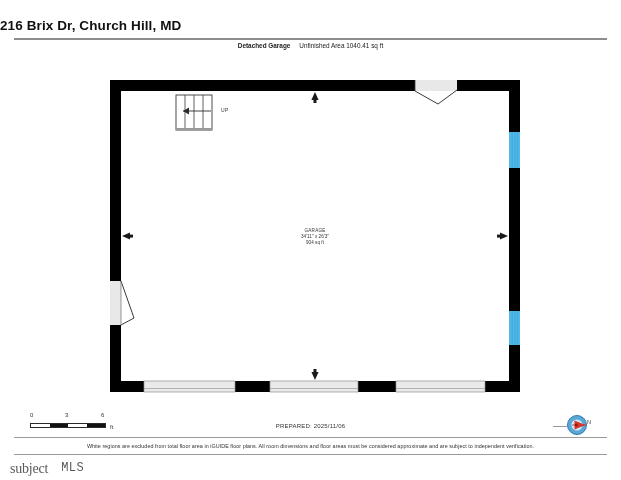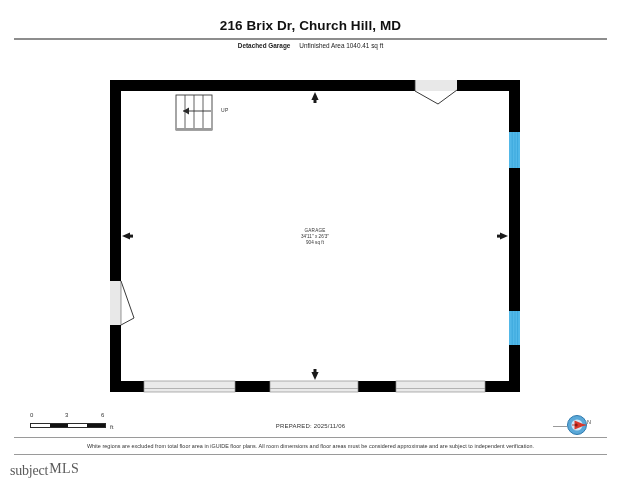--- a/index.html
+++ b/index.html
@@ -9,21 +9,21 @@
     font-family:"Liberation Sans", sans-serif;
     color:#1a1a1a;
     overflow:hidden;
     position:relative;
   }
   #page{position:absolute;left:0;top:0;width:621px;height:480px;}
 
   
   .title{
     position:absolute;left:0;top:18px;width:621px;
-    text-align:center;
+    text-align:left;
     font-size:13.5px;font-weight:bold;letter-spacing:.1px;
     color:#111;
   }
   .hr-top{
     position:absolute;left:14px;top:38px;width:593px;height:2px;
     background:#8d8d8d;
   }
   .subtitle{
     position:absolute;left:0;top:42px;width:621px;
     text-align:center;font-size:6.4px;color:#222;
@@ -79,22 +79,22 @@
     position:absolute;left:-12px;top:14px;width:14px;height:1px;background:#9a9a9a;
   }
 
   
   .logo{
     position:absolute;left:10px;top:461px;
     font-size:14px;color:#5a5a5a;letter-spacing:-.2px;
     font-family:"Liberation Serif", serif;
   }
   .logo .mls{
-    font-size:14px;letter-spacing:.4px;vertical-align:2px;margin-left:1px;
-    font-family:Liberation Serif, serif;
+    font-size:12px;letter-spacing:.4px;vertical-align:2px;margin-left:13px;
+    font-family:Liberation Mono, monospace;
   }
 
   
   .room-label{
     position:absolute;text-align:center;color:#333;line-height:1.28;
     white-space:nowrap;
   }
   .room-label .rl-name{font-size:4.6px;letter-spacing:.25px;}
   .room-label .rl-dim{font-size:4.6px;letter-spacing:.05px;}
   .room-label .rl-area{font-size:4.6px;letter-spacing:.05px;}

